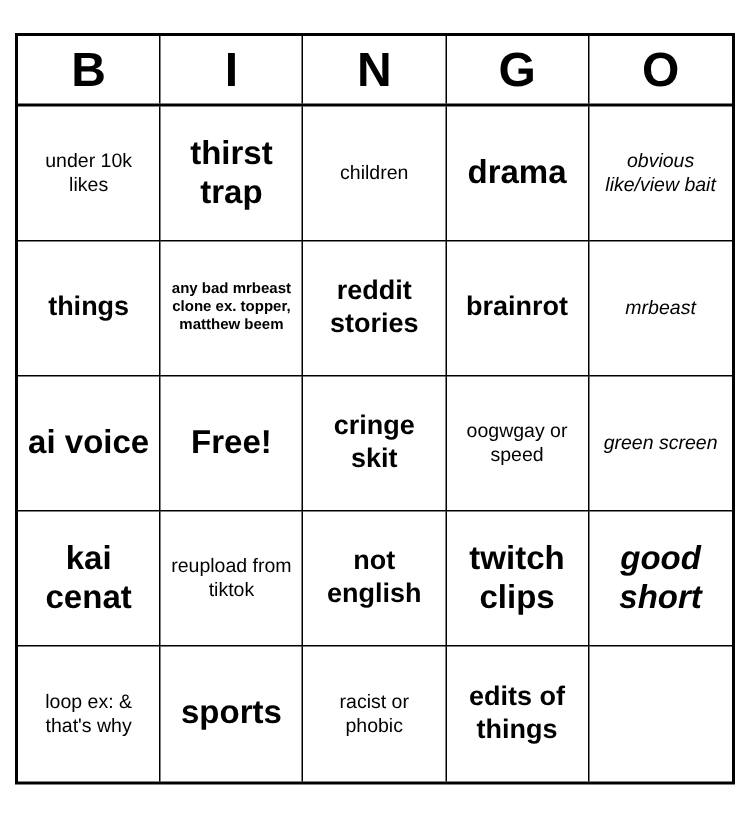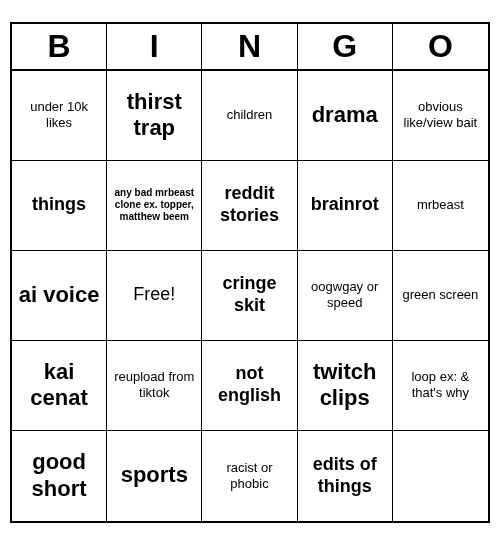--- a/index.html
+++ b/index.html
@@ -56,20 +56,21 @@
       align-items: center;
       justify-content: center;
       text-align: center;
       padding: 4px;
       font-size: 13px;
       line-height: 1.2;
     }
 
     .bingo-cell:nth-child(5n) {
       border-right: none;
+      font-style: italic;
     }
 
     .bingo-cell:nth-child(n+21) {
       border-bottom: none;
     }
 
     .bingo-cell.large-text {
       font-size: 22px;
       font-weight: bold;
     }
@@ -78,22 +79,22 @@
       font-size: 18px;
       font-weight: bold;
     }
 
     .bingo-cell.small-text {
       font-size: 10px;
       font-weight: bold;
     }
 
     .bingo-cell.free {
-      font-size: 18px;
-      font-weight: normal;
+      font-size: 22px;
+      font-weight: bold;
     }
   </style>
 </head>
 <body>
 
 <div class="bingo-card">
   <div class="bingo-header">
   <div class="bingo-header-cell">B</div>
       <div class="bingo-header-cell">I</div>
       <div class="bingo-header-cell">N</div>
@@ -113,19 +114,19 @@
       <div class="bingo-cell">mrbeast</div>
       <div class="bingo-cell large-text">ai voice</div>
       <div class="bingo-cell free">Free!</div>
       <div class="bingo-cell medium-text">cringe skit</div>
       <div class="bingo-cell">oogwgay or speed</div>
       <div class="bingo-cell">green screen</div>
       <div class="bingo-cell large-text">kai cenat</div>
       <div class="bingo-cell">reupload from tiktok</div>
       <div class="bingo-cell medium-text">not english</div>
       <div class="bingo-cell large-text">twitch clips</div>
+      <div class="bingo-cell large-text">good short</div>
       <div class="bingo-cell">loop ex: &amp; that's why</div>
-      <div class="bingo-cell large-text">good short</div>
       <div class="bingo-cell large-text">sports</div>
       <div class="bingo-cell">racist or phobic</div>
       <div class="bingo-cell medium-text">edits of things</div>
     </div>
 </div>
 
 </body></html>

